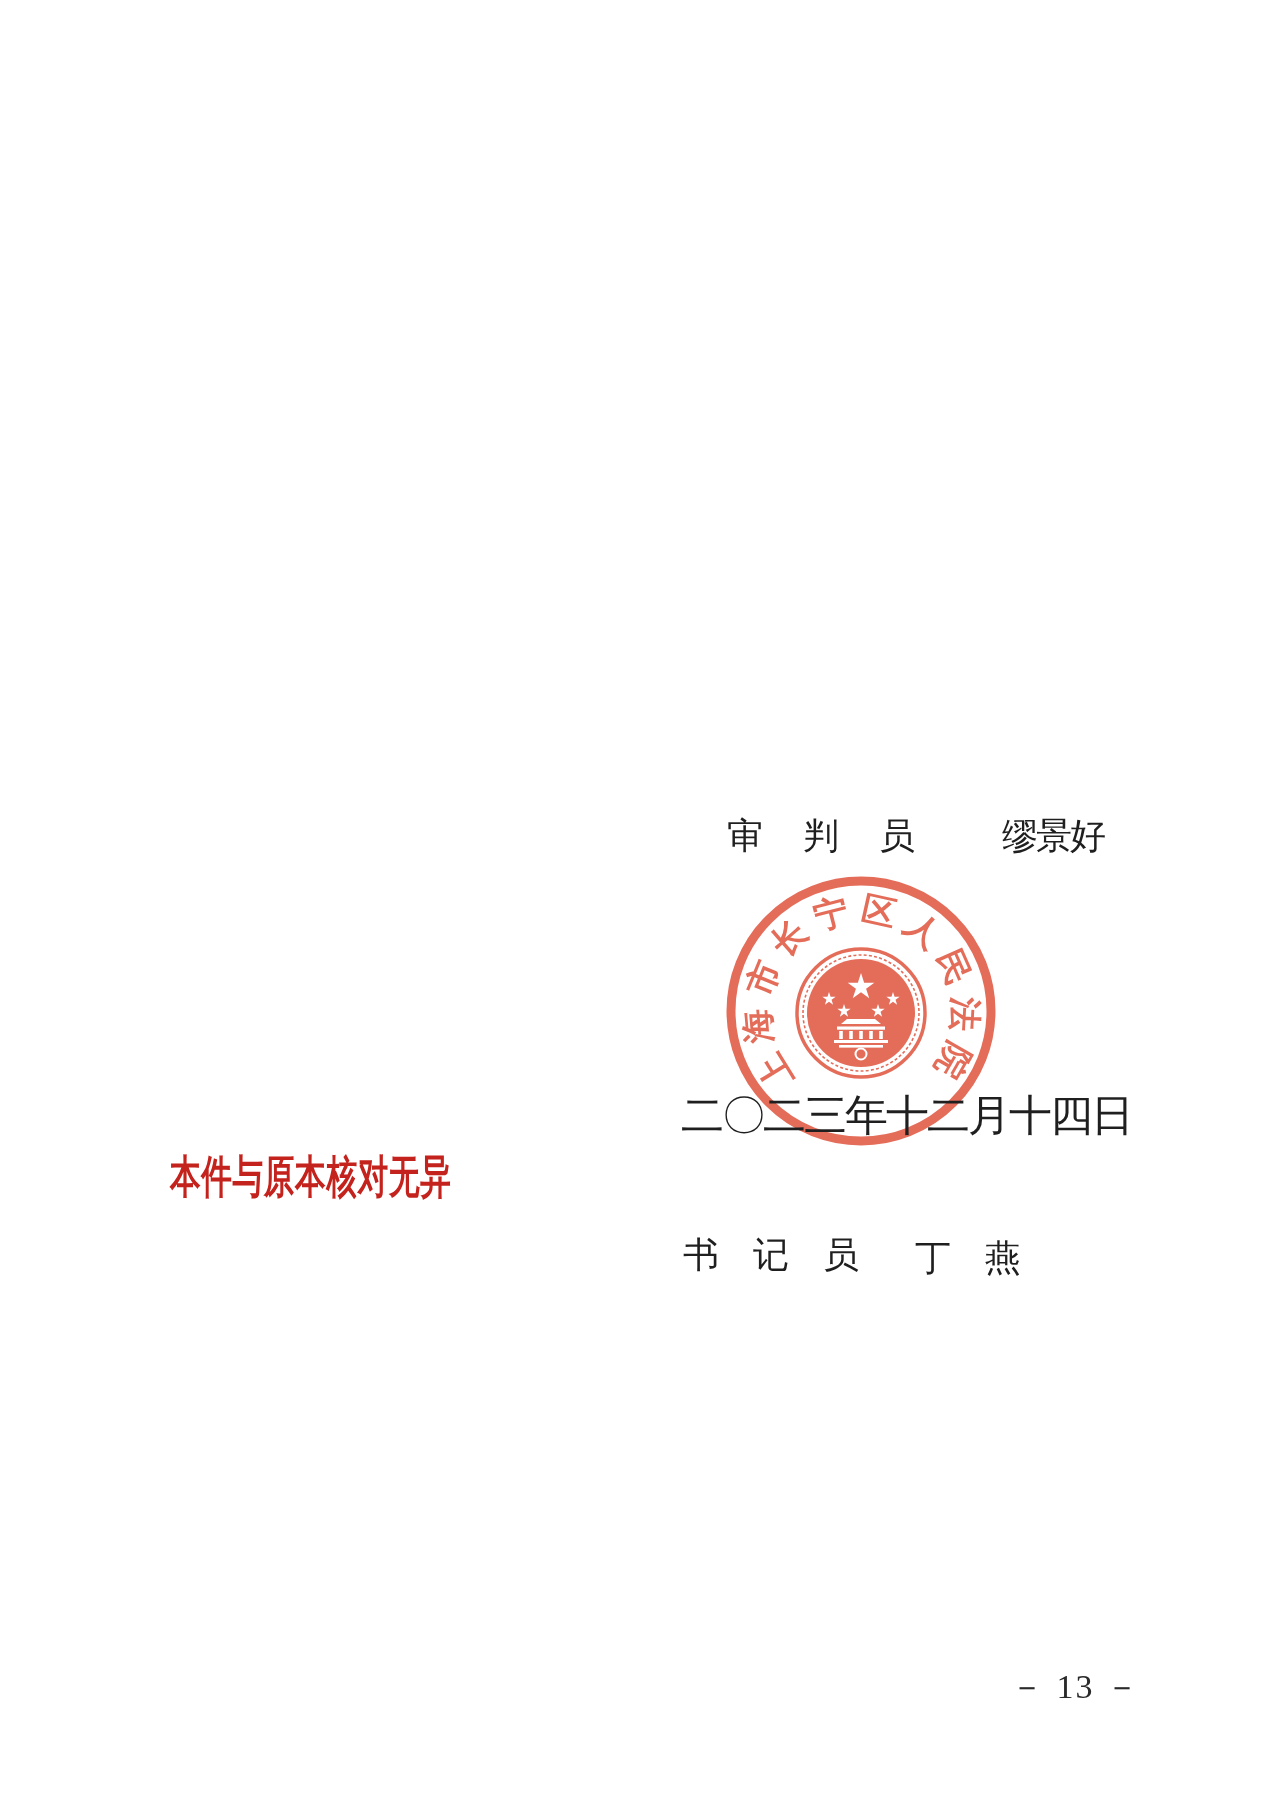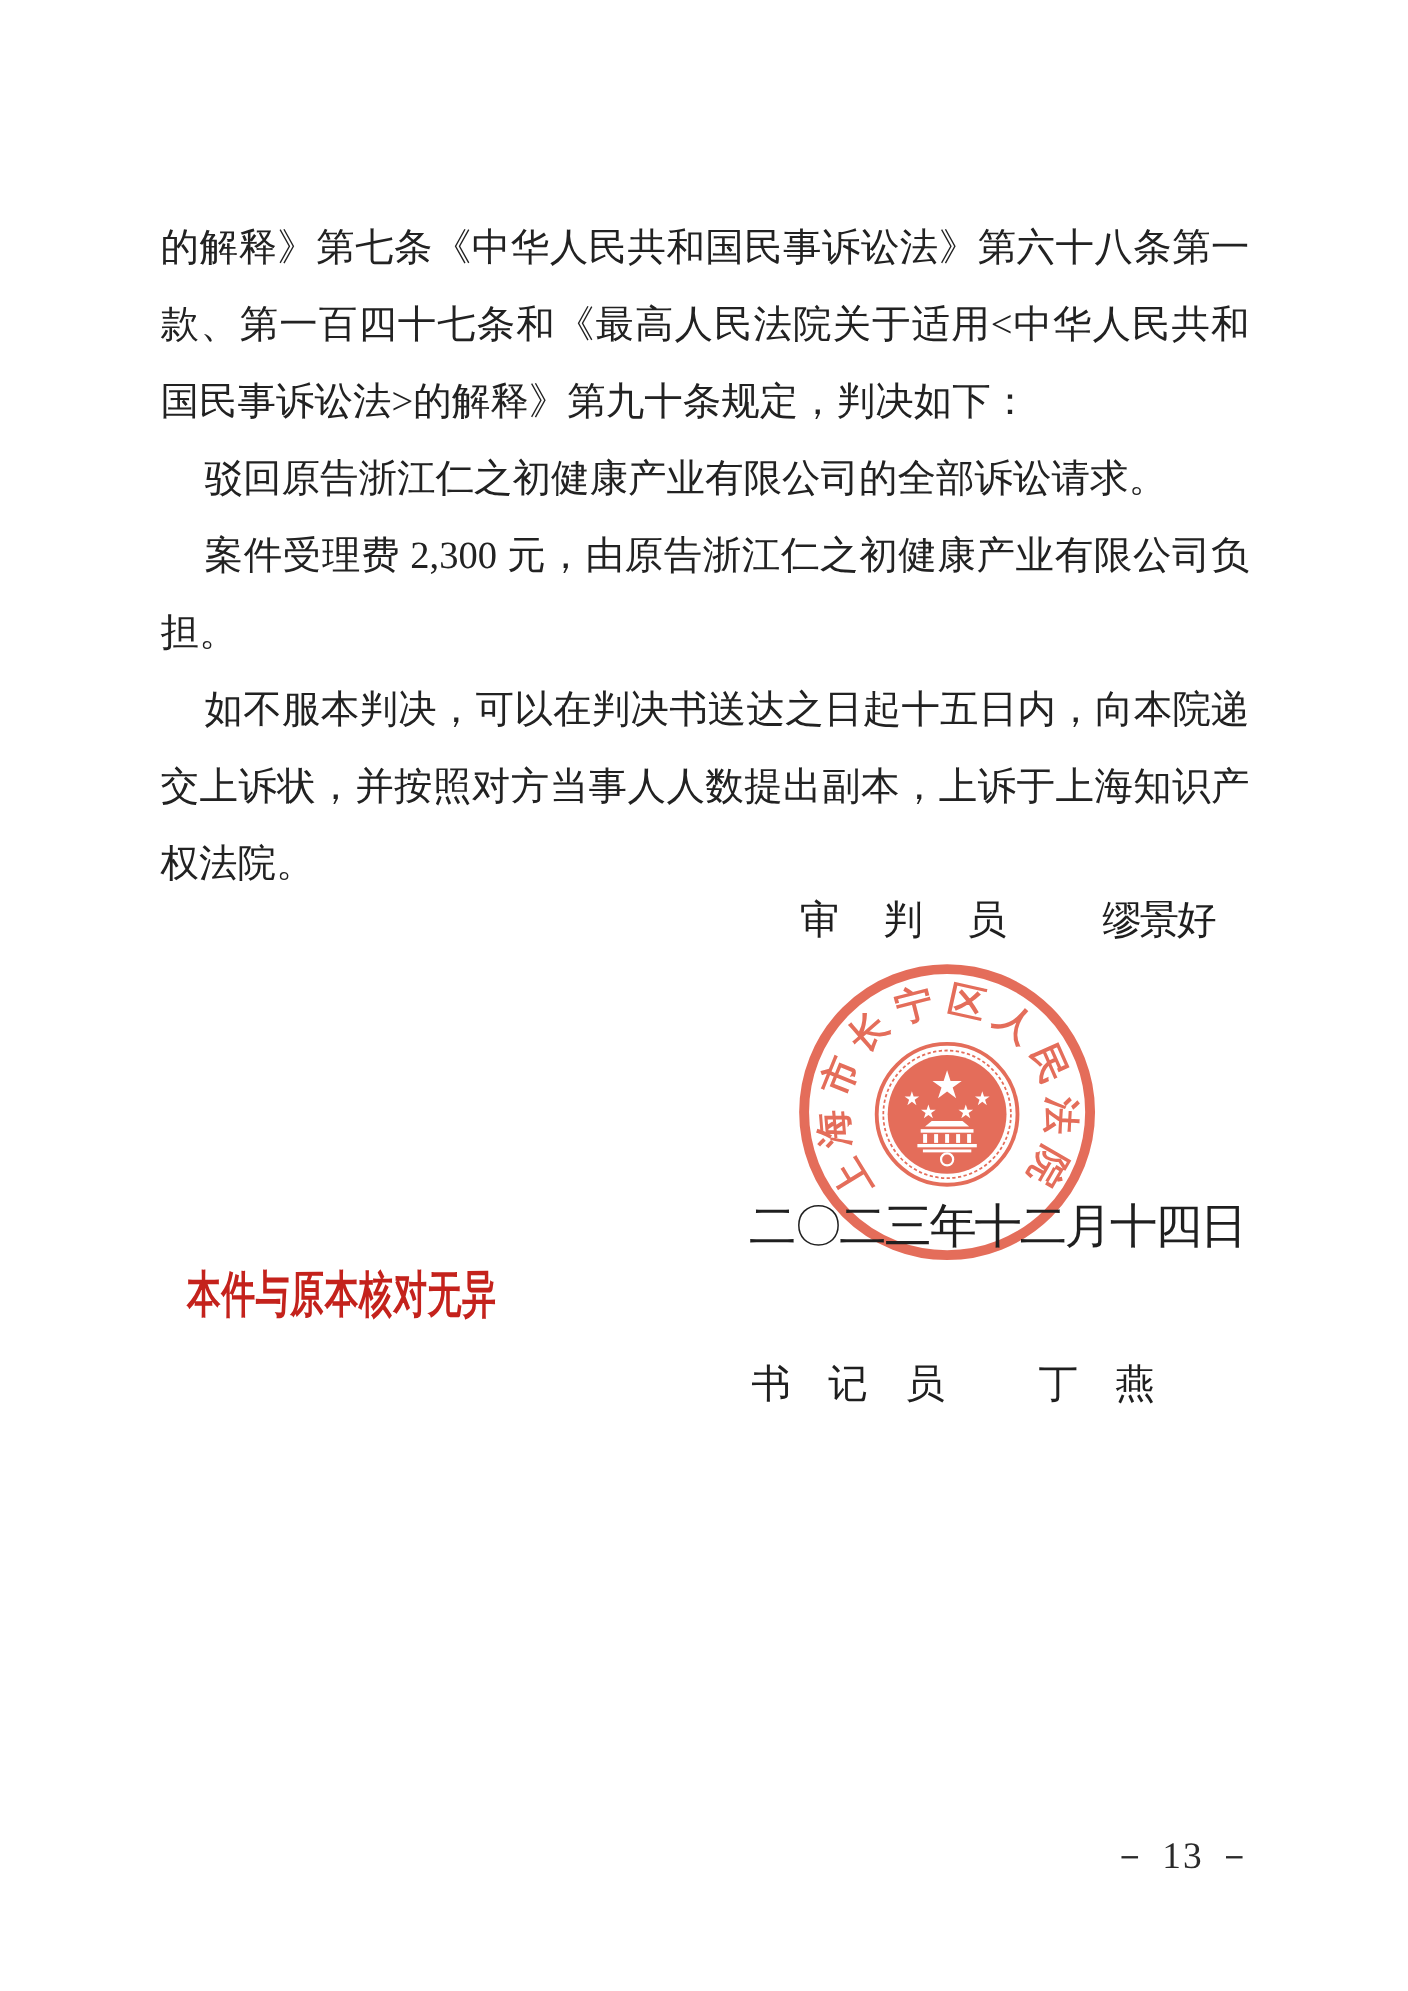--- a/index.html
+++ b/index.html
@@ -26,22 +26,22 @@
 
   
   .sig-label,.sig-name,.date-line{
     position:absolute;
     font-size:36px;line-height:40px;
     white-space:nowrap;
     color:#1f1f1f;
   }
   .judge-label{left:680px;top:816px;letter-spacing:2px;margin-left:47px;}
   .judge-name{left:955px;top:816px;letter-spacing:-2px;margin-left:47px;}
-  .clerk-label{left:683px;top:1238px;letter-spacing:-1px;}
-  .clerk-name{left:944px;top:1238px;letter-spacing:-1px;}
+  .clerk-label{left:683px;top:1238px;letter-spacing:-1px;font-family:Liberation Mono, monospace;}
+  .clerk-name{left:915px;top:1238px;letter-spacing:-1px;}
 
   .date-line{
     left:681px;top:1096px;
     font-size:43px;letter-spacing:-2px;
     z-index:3;
   }
 
   
   .seal{
     position:absolute;
@@ -80,26 +80,20 @@
     font-size:34px;letter-spacing:2px;
     color:#2a2a2a;
     white-space:nowrap;
   }
 </style>
 </head>
 <body>
 
 <div class="page">
 
-  <div class="body-text">
-    <p>的解释》第七条《中华人民共和国民事诉讼法》第六十八条第一款、第一百四十七条和《最高人民法院关于适用&lt;中华人民共和国民事诉讼法&gt;的解释》第九十条规定，判决如下：</p>
-    <p class="ind">驳回原告浙江仁之初健康产业有限公司的全部诉讼请求。</p>
-    <p class="ind">案件受理费 2,300 元，由原告浙江仁之初健康产业有限公司负担。</p>
-    <p class="ind">如不服本判决，可以在判决书送达之日起十五日内，向本院递交上诉状，并按照对方当事人人数提出副本，上诉于上海知识产权法院。</p>
-  </div>
 
   <span class="sig-label judge-label">审　判　员</span>
   <span class="sig-name judge-name">缪景好</span>
 
   <svg class="seal" viewBox="-140 -140 280 280" xmlns="http://www.w3.org/2000/svg">
     <defs>
       <path id="sealTextArc" d="M -65.1,67.1 A 92 92 0 1 1 65.1,67.1" fill="none"></path>
       <path id="star" d="M0,-1 L-0.225,-0.309 L-0.951,-0.309 L-0.363,0.118 L-0.588,0.809 L0,0.382 L0.588,0.809 L0.363,0.118 L0.951,-0.309 L0.225,-0.309 Z"></path>
     </defs>
 

